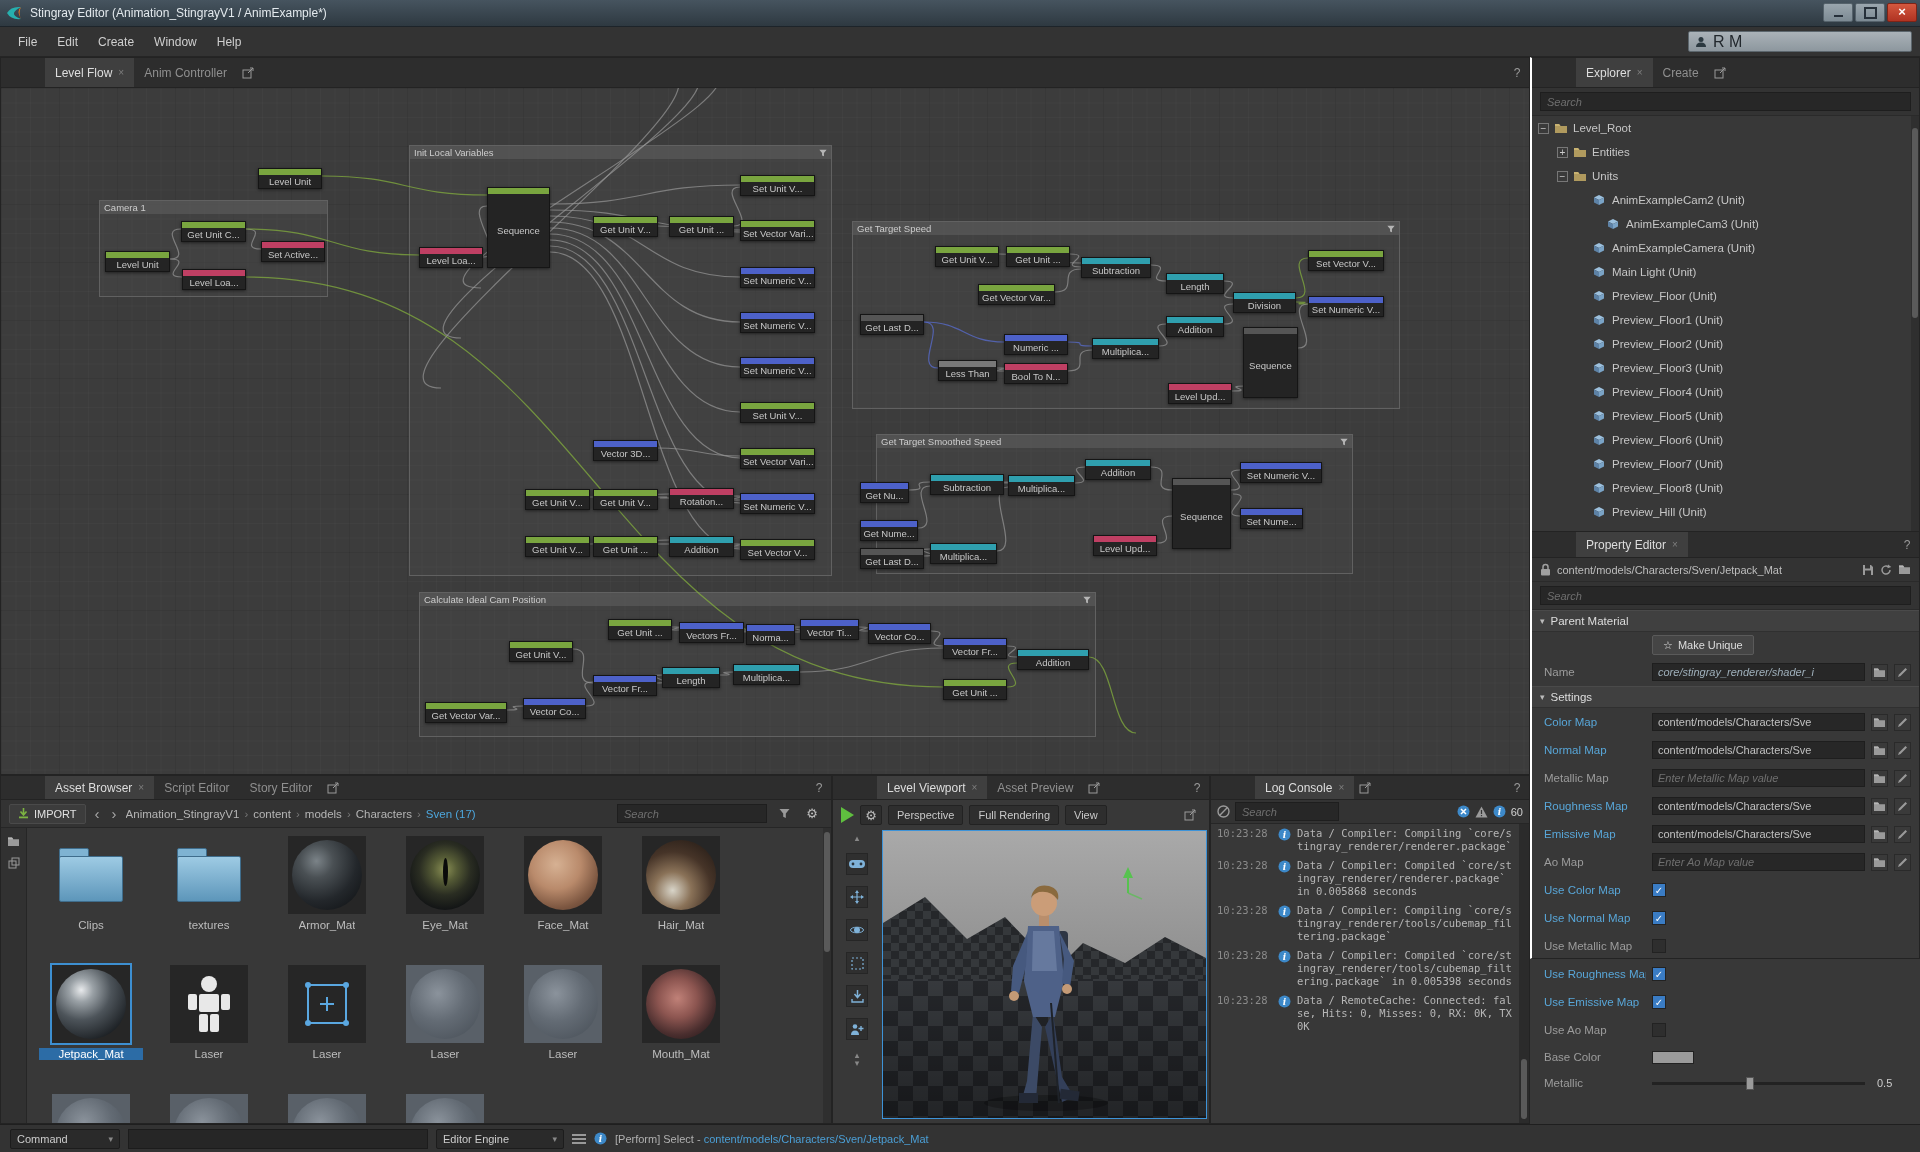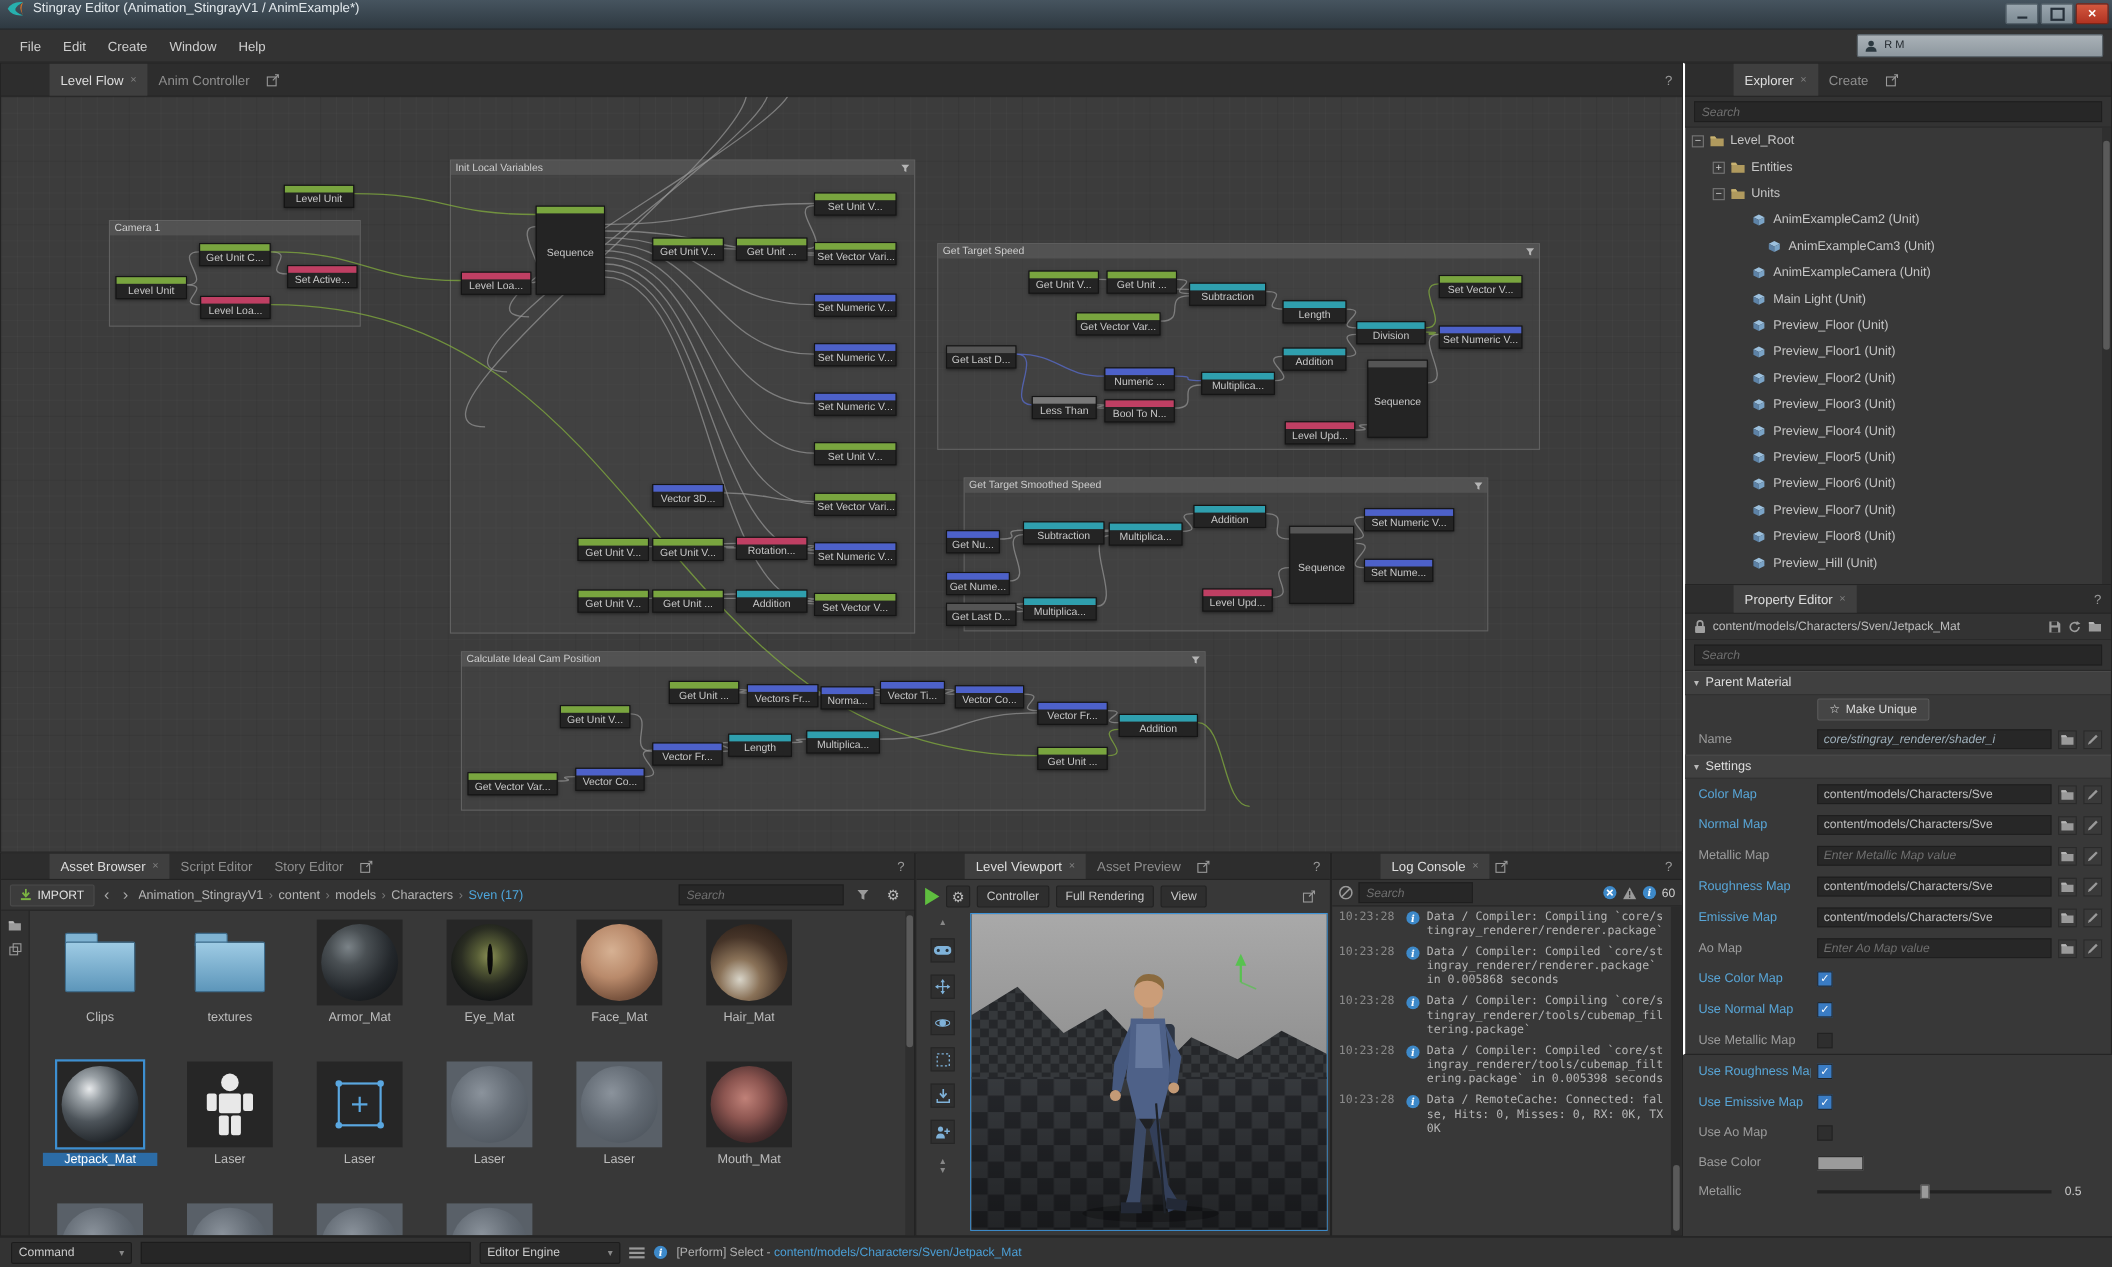--- a/index.html
+++ b/index.html
@@ -2,38 +2,38 @@
 <html><head>
 <meta charset="utf-8">
 <style>
   * { margin:0; padding:0; box-sizing:border-box; }
   html,body { width:1920px; height:1152px; overflow:hidden; background:#2b2b2b;
     font-family:"Liberation Sans", sans-serif; }
   .app { position:relative; width:1920px; height:1152px; background:#383838; }
 
   
   .titlebar { position:absolute; left:0; top:0; width:100%; height:27px;
-    background:linear-gradient(#46545f,#2e3941); display:flex; align-items:flex-start;
+    background:linear-gradient(#46545f,#2e3941); display:flex; align-items:center;
     gap:8px; padding:0 6px; border-bottom:1px solid #1d242a; }
   .titlebar .title { color:#e3e9ed; font-size:12px; }
   .winbtns { position:absolute; right:3px; top:3px; display:flex; gap:2px; }
   .wbtn { width:30px; height:19px; display:flex; align-items:center; justify-content:center;
     background:linear-gradient(#9aa6ae,#7c8a93); border:1px solid #55626b; border-radius:2px; }
   .wbtn.min::after { content:""; width:9px; height:2px; background:#26303a; margin-top:7px; }
   .wbtn.max::after { content:""; width:9px; height:8px; border:2px solid #26303a; }
   .wbtn.close { background:linear-gradient(#d4583f,#b03322); border-color:#7e2417; }
   .wbtn.close::after { content:"×"; color:#fff; font-size:13px; font-weight:bold; margin-top:-2px; }
 
   
   .menubar { position:absolute; left:0; top:27px; width:100%; height:30px; background:#333;
     border-bottom:1px solid #252525; display:flex; align-items:center; padding:0 8px; }
   .menu-item { padding:4px 10px; color:#cfcfcf; font-size:12px; }
   .userchip { position:absolute; right:8px; top:4px; width:224px; height:21px;
     background:linear-gradient(#aab2b8,#8d979e); border:1px solid #5c666d; border-radius:2px;
-    display:flex; align-items:center; gap:6px; padding:0 6px; color:#22282d; font-size:10px; }
+    display:flex; align-items:center; gap:6px; padding:0 6px; color:#22282d; font-size:16px; }
 
   
   .panel { position:absolute; background:#383838; border:1px solid #232323; }
   .tabbar { display:flex; align-items:stretch; background:#2d2d2d; border-bottom:1px solid #232323; }
   .tabbar.lg { height:30px; } .tabbar.sm { height:24px; }
   .tab { display:flex; align-items:center; gap:6px; padding:0 10px; font-size:12px; color:#8f8f8f; }
   .tab.active { background:#3f3f3f; color:#dedede;margin-left:44px; }
   .tab .x { color:#7e7e7e; font-size:10px; }
   .iconbtn { display:flex; align-items:center; justify-content:center; width:22px; color:#9a9a9a; }
   .spacer { flex:1; }
@@ -1215,21 +1215,21 @@
             <rect x="1" y="3" width="8" height="8" fill="none" stroke="#9a9a9a"></rect>
             <path d="M6 6 L11 1 M8 1 h3 v3" stroke="#9a9a9a" fill="none"></path>
           </svg>
         </span>
       <span class="spacer"></span>
       <span class="help">?</span>
     </div>
     <div class="vtoolbar">
       <span class="playbtn"></span>
       <span class="vbtn icon">⚙</span>
-      <span class="vbtn">Controller</span>
+      <span class="vbtn">Perspective</span>
       <span class="vbtn">Full Rendering</span>
       <span class="vbtn">View</span>
       <span class="spacer"></span>
       <span class="iconbtn ic">
           <svg width="12" height="12" viewBox="0 0 12 12">
             <rect x="1" y="3" width="8" height="8" fill="none" stroke="#9a9a9a"></rect>
             <path d="M6 6 L11 1 M8 1 h3 v3" stroke="#9a9a9a" fill="none"></path>
           </svg>
         </span>
     </div>

